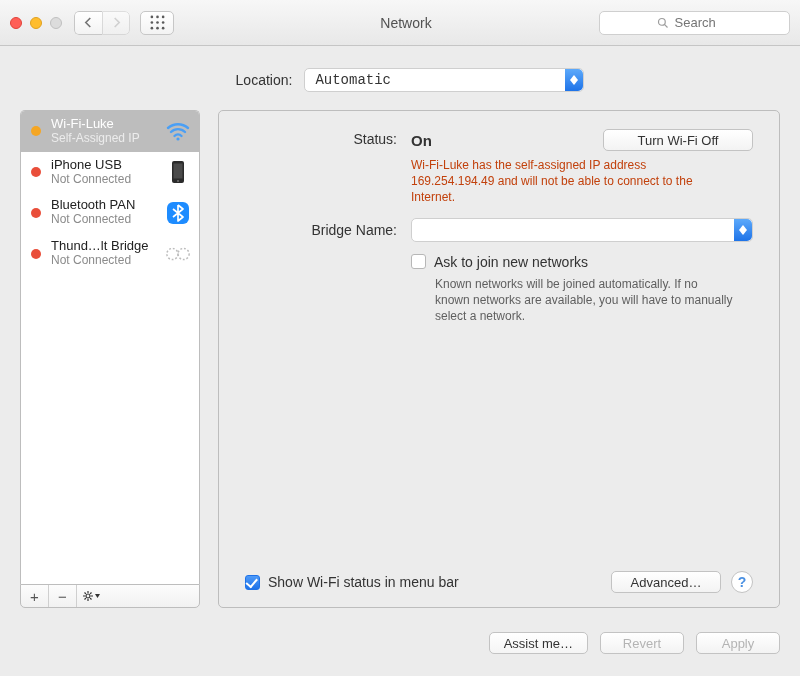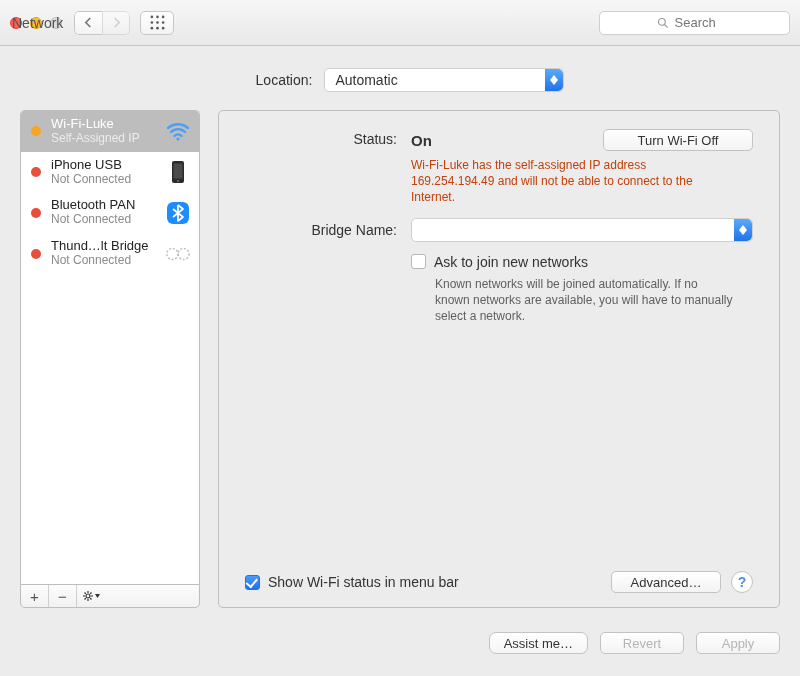--- a/index.html
+++ b/index.html
@@ -44,21 +44,21 @@
   .seg {
     display:inline-flex; border-radius:5px; overflow:hidden;
     box-shadow: 0 1px 0 rgba(255,255,255,0.6) inset;
   }
   .seg .tb-btn { border-radius:0; width:28px; }
   .seg .tb-btn:first-child { border-top-left-radius:5px; border-bottom-left-radius:5px; border-right:none;}
   .seg .tb-btn:last-child { border-top-right-radius:5px; border-bottom-right-radius:5px;}
   .apps-btn { width:34px; border-radius:5px; margin-left:10px; font-size:14px; color:#555;}
   .title {
     position:absolute; left:12px; right:0;
-    text-align:left; pointer-events:none;
+    text-align:center; pointer-events:none;
     font-size:14px; color:#525252;
   }
   .searchwrap {
     margin-left:auto; width:191px; height:24px;
     background:#fff; border:1px solid #cfcfcf; border-radius:5px;
     display:flex; align-items:center; justify-content:center;
     color:#a0a0a0; gap:4px;
   }
   .searchwrap svg { width:12px; height:12px; fill:#9d9d9d; }
   .searchwrap input {
@@ -144,21 +144,21 @@
   .row { display:flex; align-items:flex-start; margin-bottom:12px; }
   .row .lbl { width:166px; text-align:right; font-size:14px; color:#333; padding-right:14px; padding-top:2px;}
   .row .val { flex:1; }
   .status-line { display:flex; align-items:center; gap:6px; }
   .status-on { font-weight:600; font-size:15px; }
   .pushbtn {
     background: linear-gradient(#ffffff,#f3f3f3);
     border:1px solid #c3c3c3; border-radius:5px;
     height:22px; padding:0 14px; font-size:13px; cursor:pointer; color:#333;
   }
-  .pushbtn.default { background: linear-gradient(#ffffff,#f5f5f5); border-radius: 7px; }
+  .pushbtn.default { background: linear-gradient(#ffffff,#f5f5f5); }
   .pushbtn:disabled { color:#b4b4b4; }
   .status-desc { font-size:12px; color:#c2410c; margin-top:6px; max-width:300px; line-height:1.35;}
   .combo {
     position:relative; display:block;
     background:#fff; border:1px solid #cfcfcf; border-radius:5px;
     height:24px; width:100%;
   }
   .checkbox-row { display:flex; align-items:center; gap:8px; }
   .checkbox {
     width:15px; height:15px; border-radius:3px;
@@ -233,21 +233,21 @@
     <svg viewBox="0 0 16 16">
         <circle cx="6.5" cy="6.5" r="4.5" fill="none" stroke="#9d9d9d" stroke-width="1.6"></circle>
         <line x1="10.2" y1="10.2" x2="14" y2="14" stroke="#9d9d9d" stroke-width="1.6"></line>
       </svg>
     <input type="text" placeholder="Search" style="">
   </div>
 </div>
 
 <div class="location-row">
   <span class="field-label">Location:</span>
-  <div class="popup" style="width:240px;">
+  <div class="popup" style="width:280px;font-family:Liberation Mono, monospace;">
     <span>Automatic</span>
     <span class="stepper">
       <svg viewBox="0 0 8 5">
           <polygon points="4,0 8,5 0,5"></polygon>
         </svg>
       <svg viewBox="0 0 8 5">
           <polygon points="0,0 8,0 4,5"></polygon>
         </svg>
     </span>
   </div>

